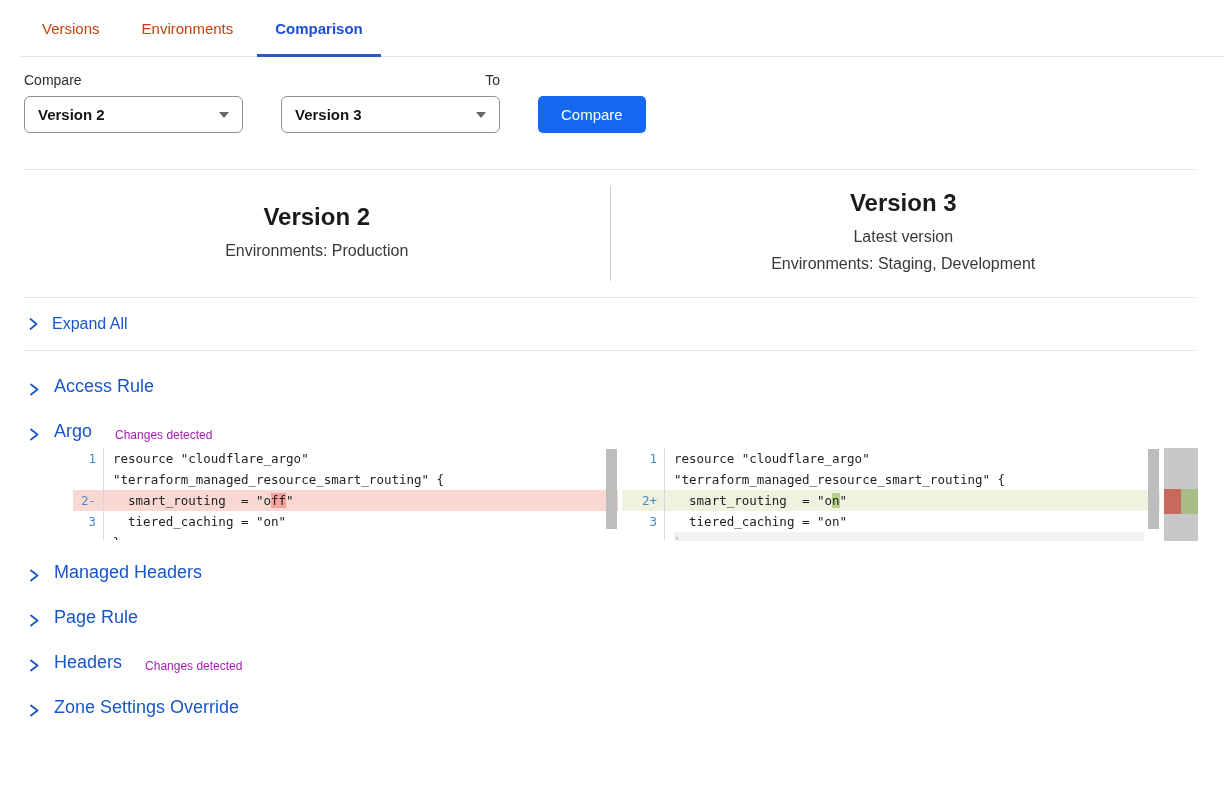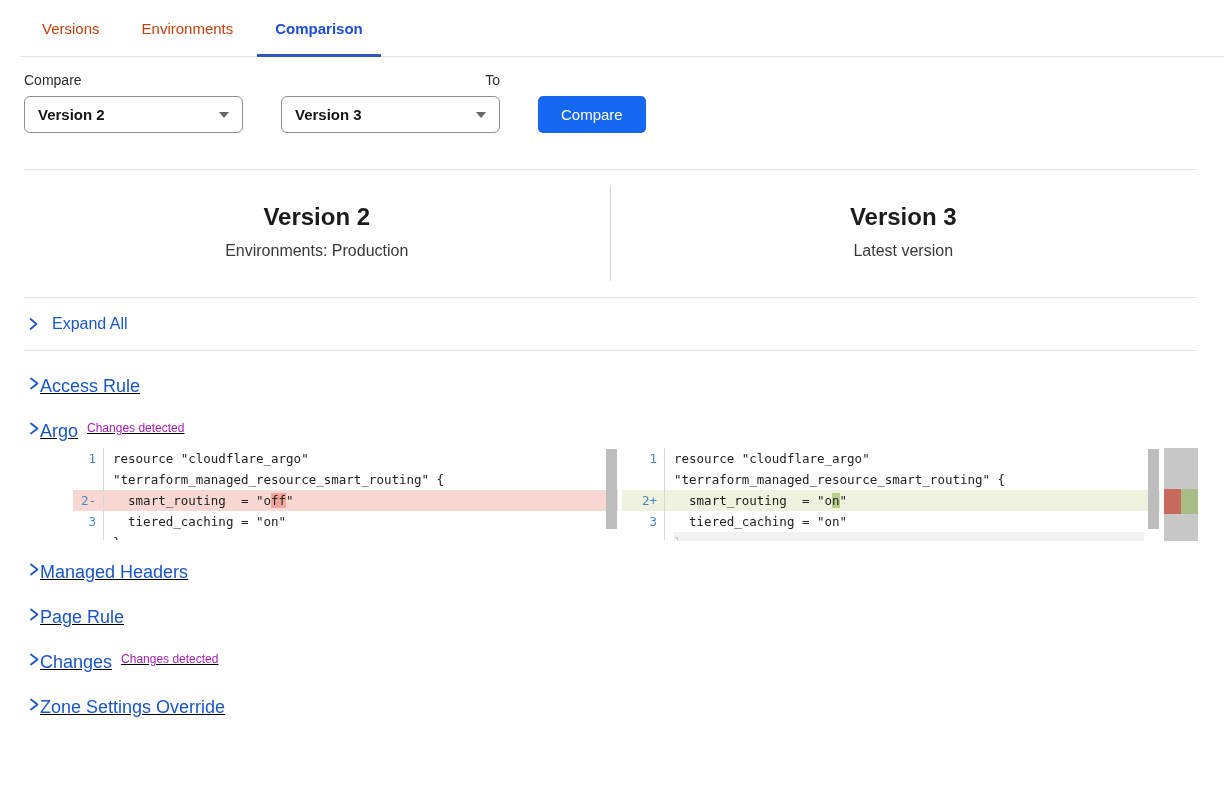--- a/index.html
+++ b/index.html
@@ -39,22 +39,22 @@
   .vh-col { flex:1; text-align:center; }
   .vh-title { font-size:24px; font-weight:600; color:#1b1b1b; margin-bottom:7px; }
   .vh-sub { font-size:16px; color:#393939; line-height:1.68; }
   .vh-divider { width:1px; background:#cfcfcf; align-self:stretch; margin:16px 0; }
 
   
   .expand-row { display:flex; align-items:center; gap:13px;
     padding:17px 0 17px 28px; cursor:pointer; }
   .expand-label { font-size:16px; color:#1856c8; }
   .sections { padding:25px 0 0 28px; }
-  .section-row { display:flex; align-items:flex-start; 
-    margin-bottom:24px; cursor:pointer;text-decoration:underline; }
+  .section-row { display:flex; align-items:flex-end; gap:14px;
+    margin-bottom:24px; cursor:pointer; }
   .section-title { font-size:18px; color:#1856c8; font-weight:500; }
   .section-badge { font-size:12px; color:#a21caf; margin-left:9px; }
   .chev { flex:none; }
 
   
   .diff { display:flex; margin:2px 26px 21px 45px; height:93px; }
   .diff-panel { position:relative; overflow:hidden; background:#fff; }
   .diff-panel.left  { width:545px; flex:none; }
   .diff-panel.right { flex:1; margin-left:4px; }
   .diff-row { display:flex; height:21px; line-height:21px;
@@ -117,20 +117,21 @@
 
 <div class="version-header">
   <div class="vh-col">
     <div class="vh-title">Version 2</div>
     <div class="vh-sub">Environments: Production</div>
   </div>
   <div class="vh-divider"></div>
   <div class="vh-col">
     <div class="vh-title">Version 3</div>
     <div class="vh-sub">Latest version</div>
+    <div class="vh-sub">Environments: Staging, Development</div>
   </div>
 </div>
 
 <hr class="hr">
 
 <div class="expand-row">
   <svg class="chev" width="11" height="14" viewBox="0 0 11 14">
     <polyline points="2.5,2 8.5,7 2.5,12" fill="none" stroke="#1856c8" stroke-width="1.7" stroke-linecap="round" stroke-linejoin="round"></polyline>
   </svg>
   <span class="expand-label">Expand All</span>
@@ -198,21 +199,21 @@
     <svg class="chev" width="12" height="15" viewBox="0 0 12 15">
       <polyline points="3,2.5 9.5,7.5 3,12.5" fill="none" stroke="#1856c8" stroke-width="1.8" stroke-linecap="round" stroke-linejoin="round"></polyline>
     </svg>
     <span class="section-title">Page Rule</span>
   </div>
 
   <div class="section-row">
     <svg class="chev" width="12" height="15" viewBox="0 0 12 15">
       <polyline points="3,2.5 9.5,7.5 3,12.5" fill="none" stroke="#1856c8" stroke-width="1.8" stroke-linecap="round" stroke-linejoin="round"></polyline>
     </svg>
-    <span class="section-title">Changes</span>
+    <span class="section-title">Headers</span>
     <span class="section-badge">Changes detected</span>
   </div>
 
   <div class="section-row">
     <svg class="chev" width="12" height="15" viewBox="0 0 12 15">
       <polyline points="3,2.5 9.5,7.5 3,12.5" fill="none" stroke="#1856c8" stroke-width="1.8" stroke-linecap="round" stroke-linejoin="round"></polyline>
     </svg>
     <span class="section-title">Zone Settings Override</span>
   </div>
 

